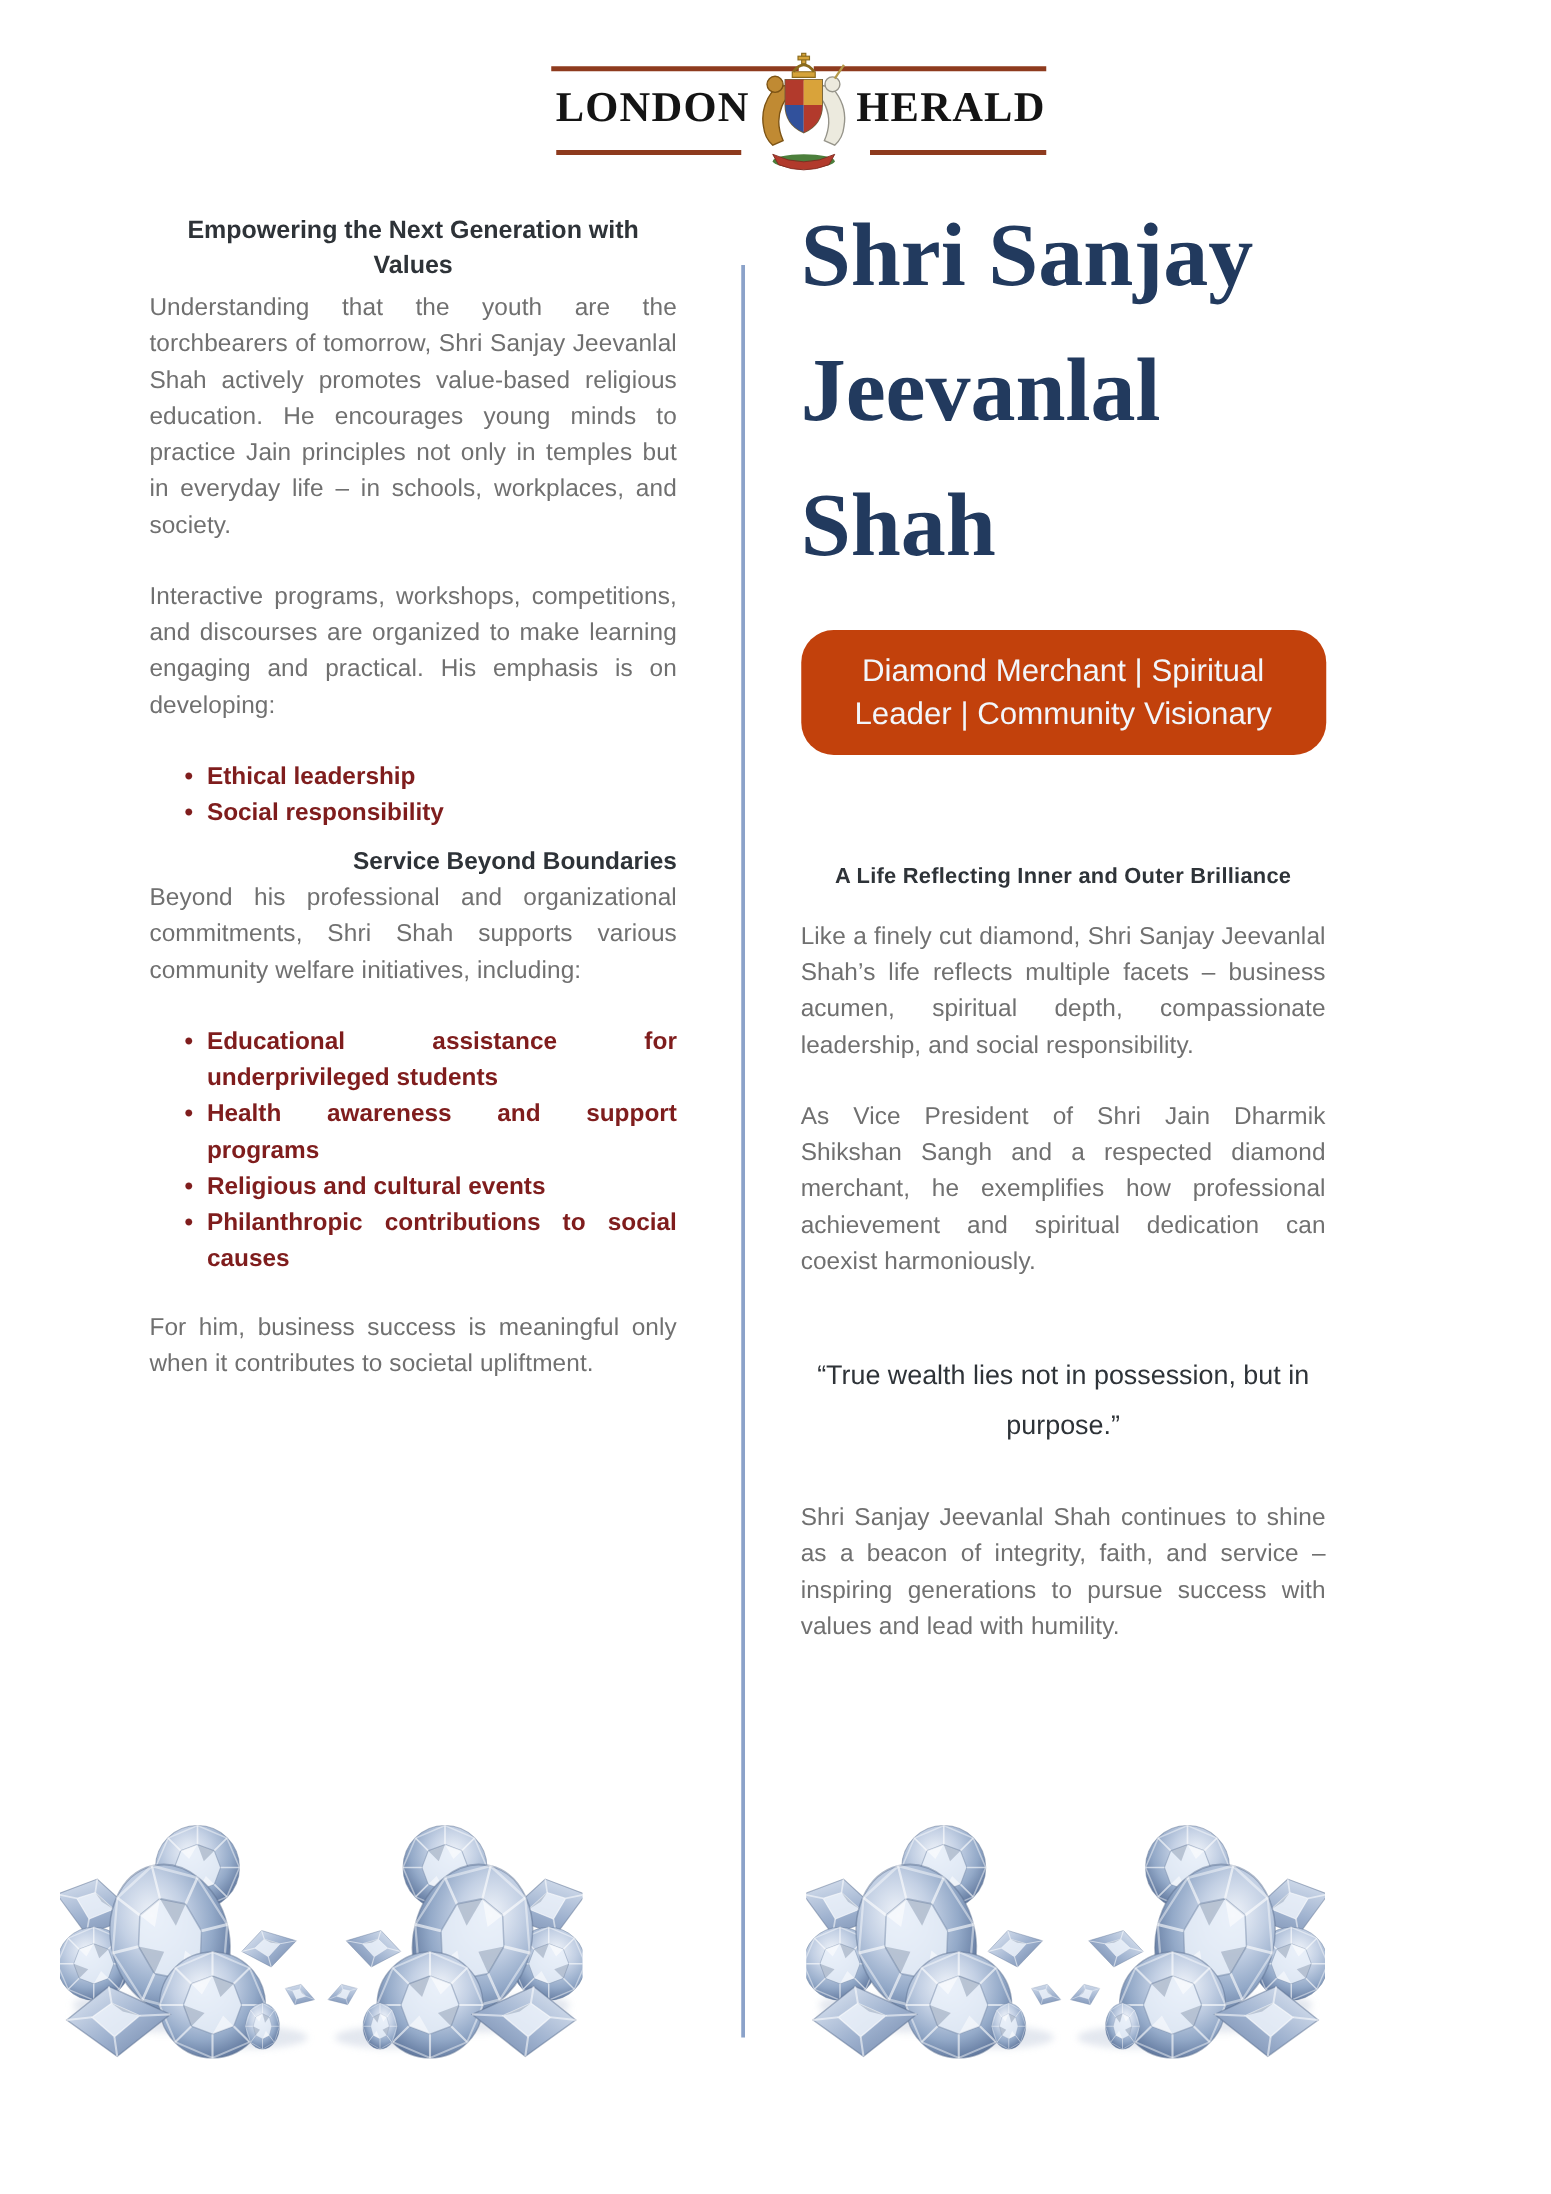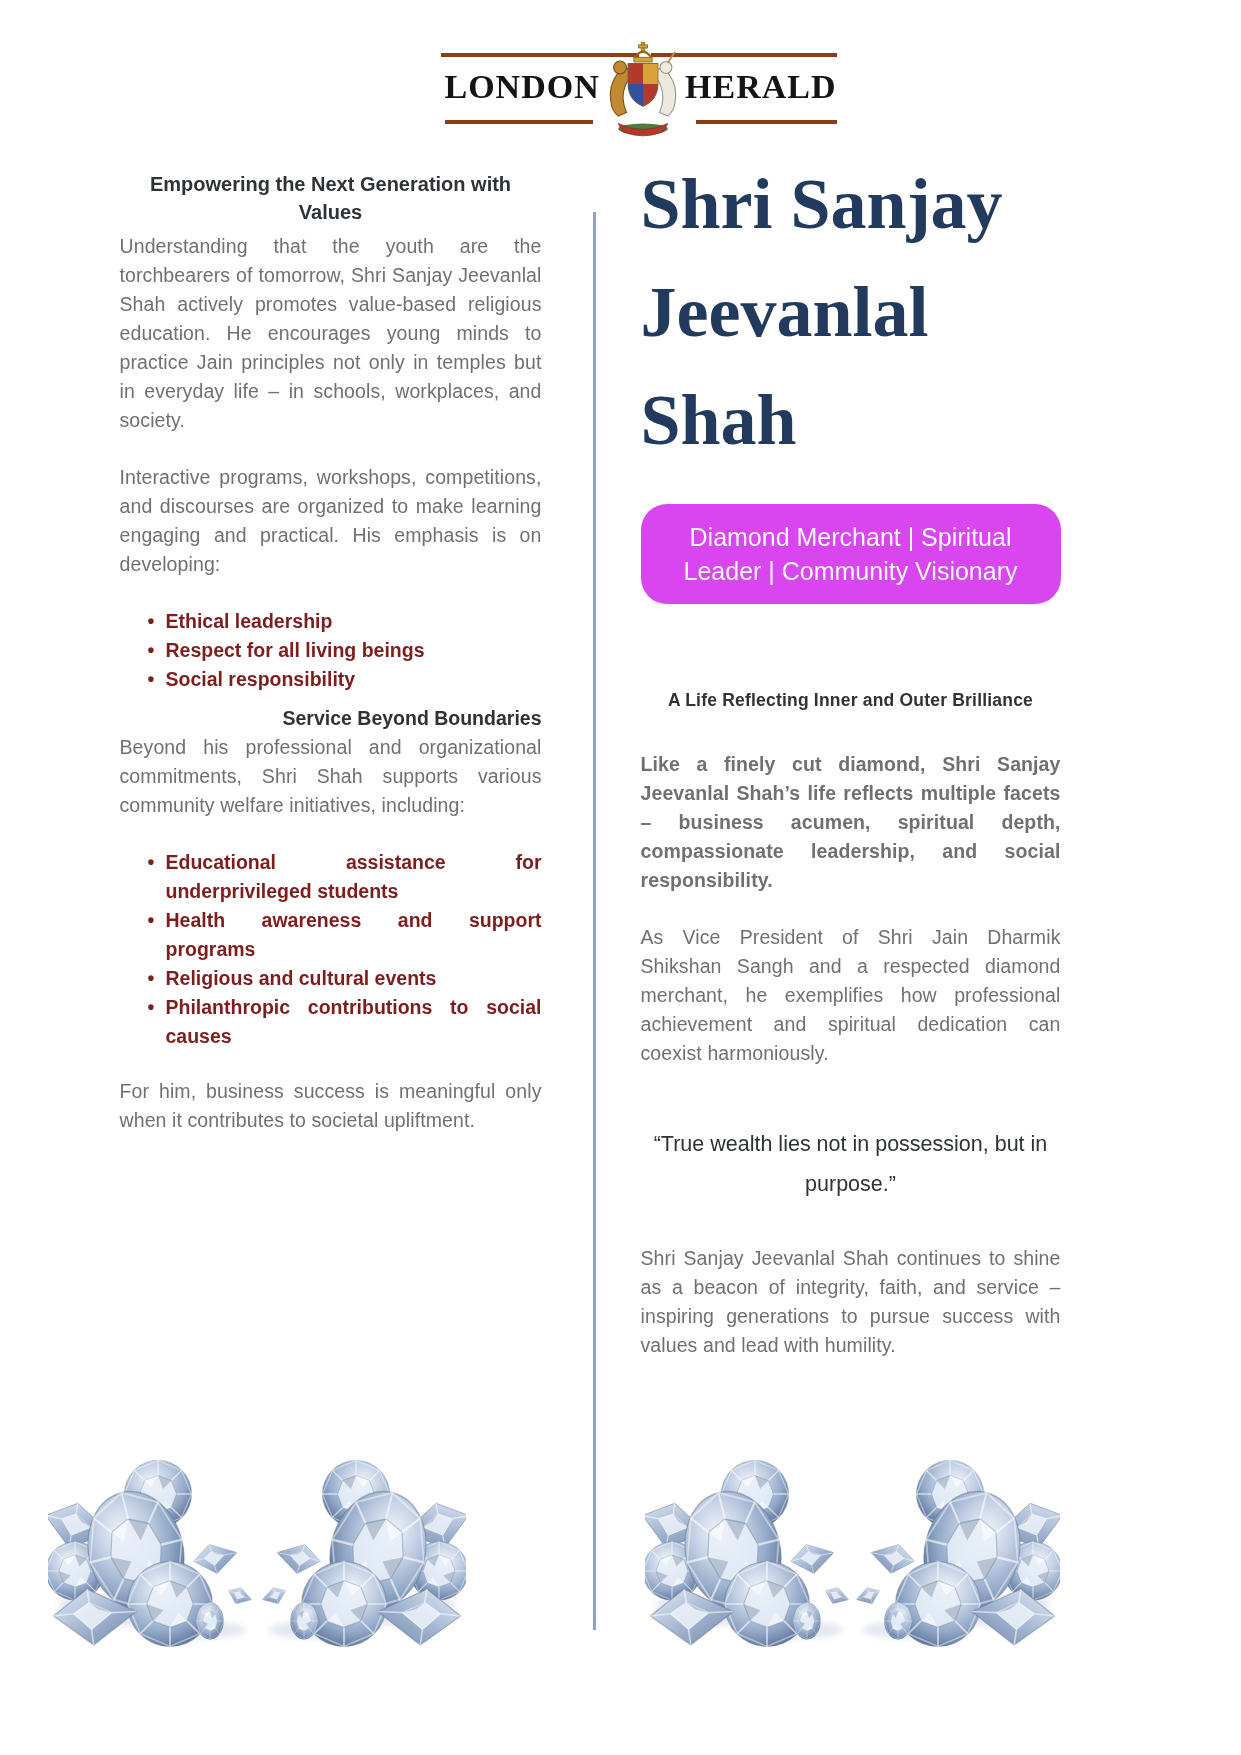--- a/index.html
+++ b/index.html
@@ -31,23 +31,23 @@
   .lc-subheading { color:#2e3338; font-weight:700; font-size:19.5px; line-height:29px;text-align:right; }
 
   .blist { list-style:none; margin:6px 0 10px 0; }
   .blist li { position:relative; padding-left:46px; font-weight:700; color:#7f1d1d; font-size:19.5px; line-height:29px; text-align:justify; }
   .blist li::before { content:"•"; position:absolute; left:28px; top:0; }
 
   
   .rc-title { font-family:"Liberation Serif", serif; font-weight:700; font-size:72px; line-height:108px; color:#223a5e; }
   .rc-title .title-line { white-space:nowrap; }
   .rc-subtitle { margin-top:18px; font-size:26px; line-height:36px; color:#121212; }
-  .rc-badge { margin-top:30px; width:100%; background:#d946ef; color:#f2f6fb; border-radius:26px; padding:16px 20px; text-align:center; font-size:25px; line-height:34px; }
+  .rc-badge { margin-top:30px; width:100%; background:#c2410c; color:#f2f6fb; border-radius:26px; padding:16px 20px; text-align:center; font-size:25px; line-height:34px; }
   .rc-heading { margin-top:84px; text-align:center; color:#2e3338; font-weight:700; font-size:17.5px; line-height:24px; letter-spacing:0.2px; }
-  .rc-p1 { margin-top:38px;font-weight:bold; }
+  .rc-p1 { margin-top:23px; }
   .rc-p2 { margin-top:2px; }
   .rc-quote { margin-top:56px; text-align:center; color:#2e3338; font-weight:400; font-size:21.5px; line-height:40px; }
   .rc-p3 { margin-top:40px; }
 
   .diamonds { position:absolute; }
   .d-left  { left:25px;  top:1452px; }
   .d-right { left:622px; top:1452px; }
 </style>
 </head>
 <body>
@@ -142,21 +142,20 @@
 
   <div class="divider"></div>
 
   <div class="left-col">
     <div class="lc-heading">Empowering the Next Generation with Values</div>
     <p class="para">Understanding that the youth are the torchbearers of tomorrow, Shri Sanjay Jeevanlal Shah actively promotes value-based religious education. He encourages young minds to practice Jain principles not only in temples but in everyday life – in schools, workplaces, and society.</p>
     <p class="para">Interactive programs, workshops, competitions, and discourses are organized to make learning engaging and practical. His emphasis is on developing:</p>
     <ul class="blist">
 
     <li>Ethical leadership</li>
-        <li>Respect for all living beings</li>
         <li>Social responsibility</li>
       </ul>
     <div class="lc-subheading">Service Beyond Boundaries</div>
     <p class="para">Beyond his professional and organizational commitments, Shri Shah supports various community welfare initiatives, including:</p>
     <ul class="blist">
 
     <li>Educational assistance for underprivileged students</li>
         <li>Health awareness and support programs</li>
         <li>Religious and cultural events</li>
         <li>Philanthropic contributions to social causes</li>

